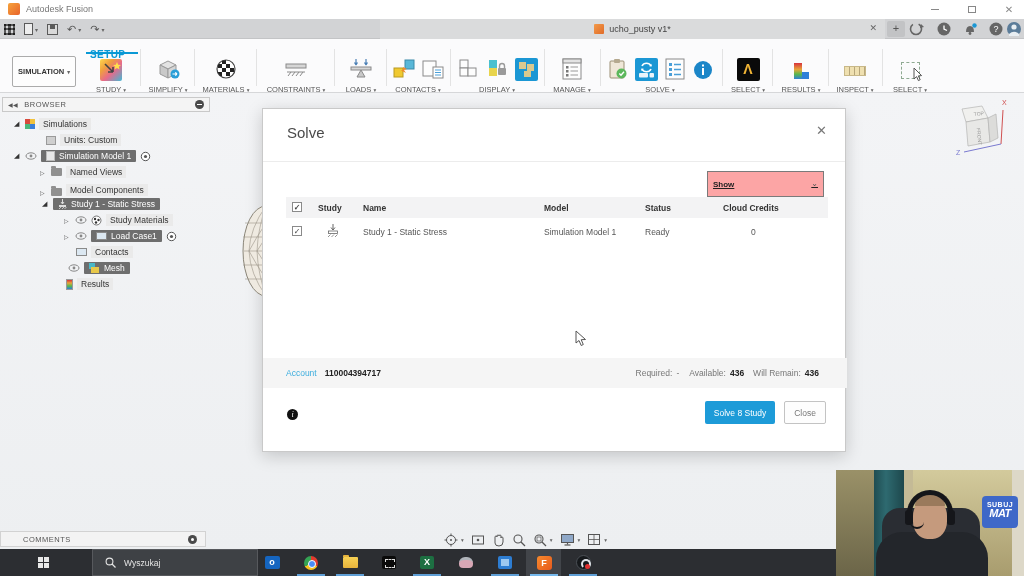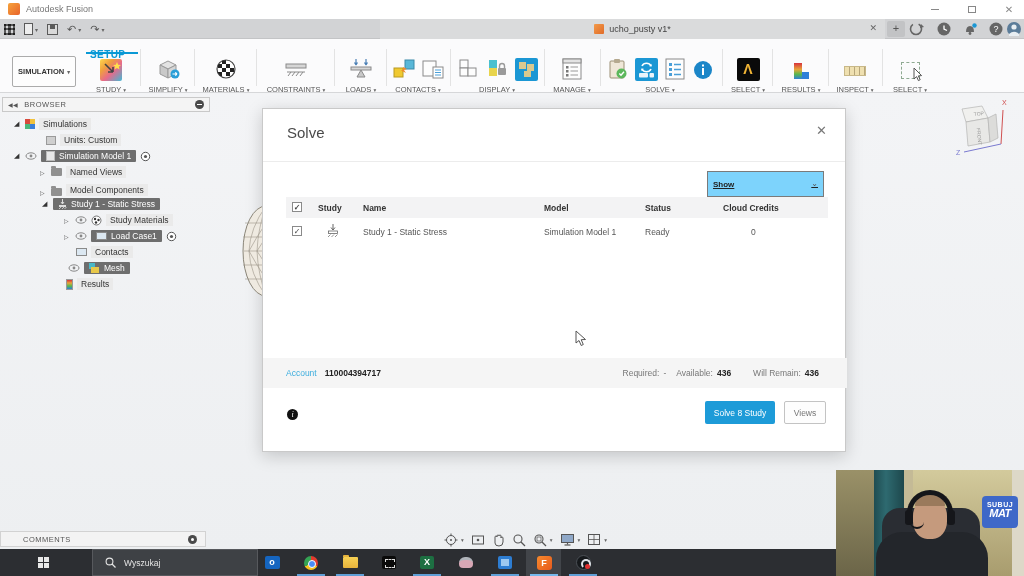--- a/index.html
+++ b/index.html
@@ -79,21 +79,21 @@
   .results-ico { width:7px; height:11px; background:linear-gradient(#d8323c,#e8a43a,#58b84c,#2e7fd8); border:1px solid #999; }
 
   
   .canvas { position:absolute; left:0; top:93px; width:1024px; height:456px; background:linear-gradient(#f3f4f6,#edeff1); }
 
   
   .dialog { position:absolute; left:262px; top:108px; width:584px; height:344px; background:#fff; border:1px solid #c9c9c9; box-shadow:0 4px 16px rgba(0,0,0,.18); }
   .dtitle { position:absolute; left:24px; top:15px; font-size:15px; color:#4a4a4a; }
   .dclose { position:absolute; left:553px; top:14px; font-size:13px; color:#777; }
   .ddiv { position:absolute; left:0; top:52px; width:100%; border-top:1px solid #ececec; }
-  .dselect { position:absolute; left:444px; top:62px; width:117px; height:16px; border:1px solid #7a7a7a; background:#7dd3fc; display:flex; align-items:center; padding:12px 5px; font-size:8px; font-weight:bold; color:#222;text-decoration:underline; }
+  .dselect { position:absolute; left:444px; top:62px; width:117px; height:16px; border:1px solid #7a7a7a; background:#fca5a5; display:flex; align-items:center; padding:12px 5px; font-size:8px; font-weight:bold; color:#222;text-decoration:underline; }
   .dselect .chev { margin-left:auto; font-size:8px; color:#555; font-weight:normal; line-height:4px; }
   .thead { position:absolute; left:23px; top:88px; width:542px; height:21px; background:#f3f3f4; font-size:8.5px; font-weight:bold; color:#333; }
   .trow { position:absolute; left:23px; top:109px; width:542px; height:27px; font-size:8.5px; color:#555; }
   .cbx { position:absolute; width:10px; height:10px; border:1px solid #8a8a8a; background:#fff; font-size:8px; line-height:9px; text-align:center; color:#444; }
   .col-study{position:absolute;left:32px;top:6px;} .col-name{position:absolute;left:77px;top:6px;}
   .col-model{position:absolute;left:258px;top:6px;} .col-status{position:absolute;left:359px;top:6px;}
   .col-credits{position:absolute;left:437px;top:6px;}
   .r-name{position:absolute;left:77px;top:9px;} .r-model{position:absolute;left:258px;top:9px;}
   .r-status{position:absolute;left:359px;top:9px;} .r-credits{position:absolute;left:465px;top:9px;}
   .acctbar { position:absolute; left:0; top:249px; width:584px; height:30px; background:#f5f5f5; display:flex; align-items:center; padding:0 28px 0 23px; font-size:8.5px; }
@@ -627,28 +627,28 @@
   </div>
 
   <div class="acctbar">
     <span class="acct-link">Account</span>
     <span class="acct-num">110004394717</span>
     <span class="acct-right">
       <span>Required:</span>
       <span>-</span>
       <span style="margin-left:6px;">Available:</span>
       <b>436</b>
-      <span style="margin-left:18px;">Will Remain:</span>
+      <span style="margin-left:5px;">Will Remain:</span>
       <b>436</b>
     </span>
   </div>
 
   <div class="info-dot">i</div>
   <div class="btn-solve">Solve 8 Study</div>
-  <div class="btn-close">Views</div>
+  <div class="btn-close">Close</div>
 </div>
 
 <div class="comments">
   <span class="lbl">COMMENTS</span>
   <span class="cdot"></span>
 </div>
 
 <div class="navbar">
   <svg width="14" height="14">
       <circle cx="7" cy="7" r="4.5" fill="none" stroke="#555" stroke-width="1"></circle>

